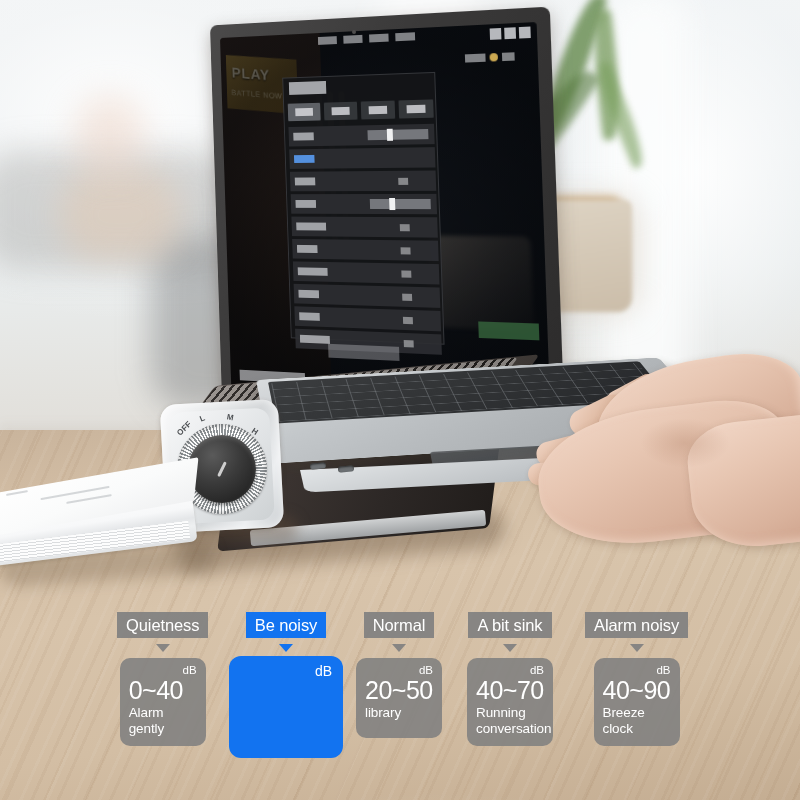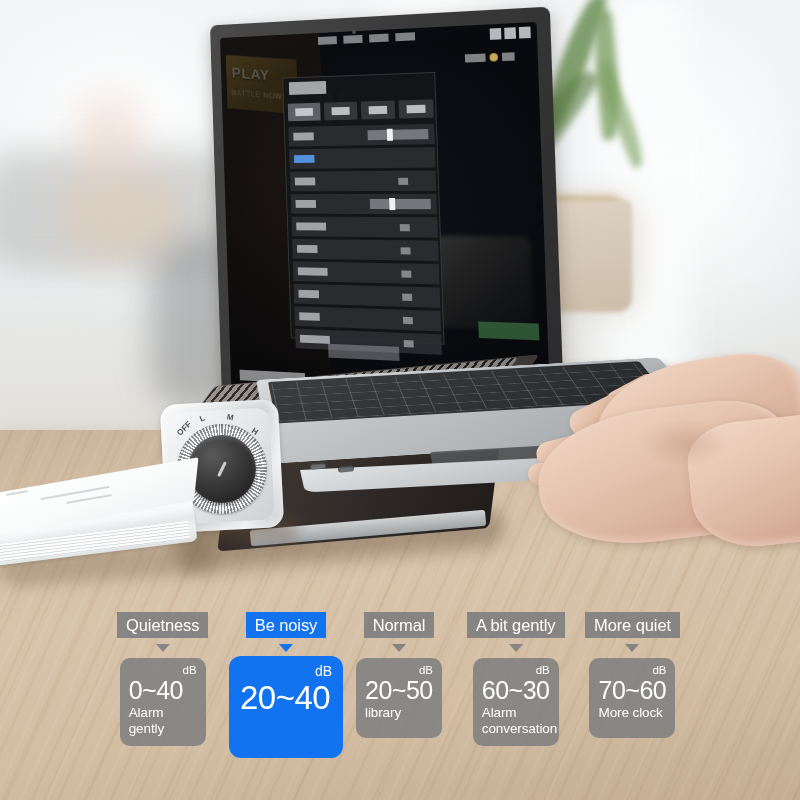--- a/index.html
+++ b/index.html
@@ -673,48 +673,47 @@
         <div class="range">0~40</div>
         <div class="desc">Alarm gently</div>
       </div>
     </div>
 
     <div class="col" style="left:225px;">
       <div class="chip active">Be noisy</div>
       <div class="caret active"></div>
       <div class="card active">
         <div class="unit">dB</div>
-        <div class="range">20~40</div>
       </div>
     </div>
 
     <div class="col" style="left:352px;">
       <div class="chip">Normal</div>
       <div class="caret"></div>
       <div class="card">
         <div class="unit">dB</div>
         <div class="range">20~50</div>
         <div class="desc">library</div>
       </div>
     </div>
 
     <div class="col" style="left:463px;">
-      <div class="chip">A bit gently</div>
+      <div class="chip">A bit sink</div>
       <div class="caret"></div>
       <div class="card">
         <div class="unit">dB</div>
-        <div class="range">60~30</div>
-        <div class="desc">Alarm conversation</div>
+        <div class="range">40~70</div>
+        <div class="desc">Running conversation</div>
       </div>
     </div>
 
     <div class="col" style="left:581px;">
-      <div class="chip">More quiet</div>
+      <div class="chip">Alarm noisy</div>
       <div class="caret"></div>
       <div class="card">
         <div class="unit">dB</div>
-        <div class="range">70~60</div>
-        <div class="desc">More clock</div>
+        <div class="range">40~90</div>
+        <div class="desc">Breeze clock</div>
       </div>
     </div>
 
   </div>
 </div>
 
 </body></html>

